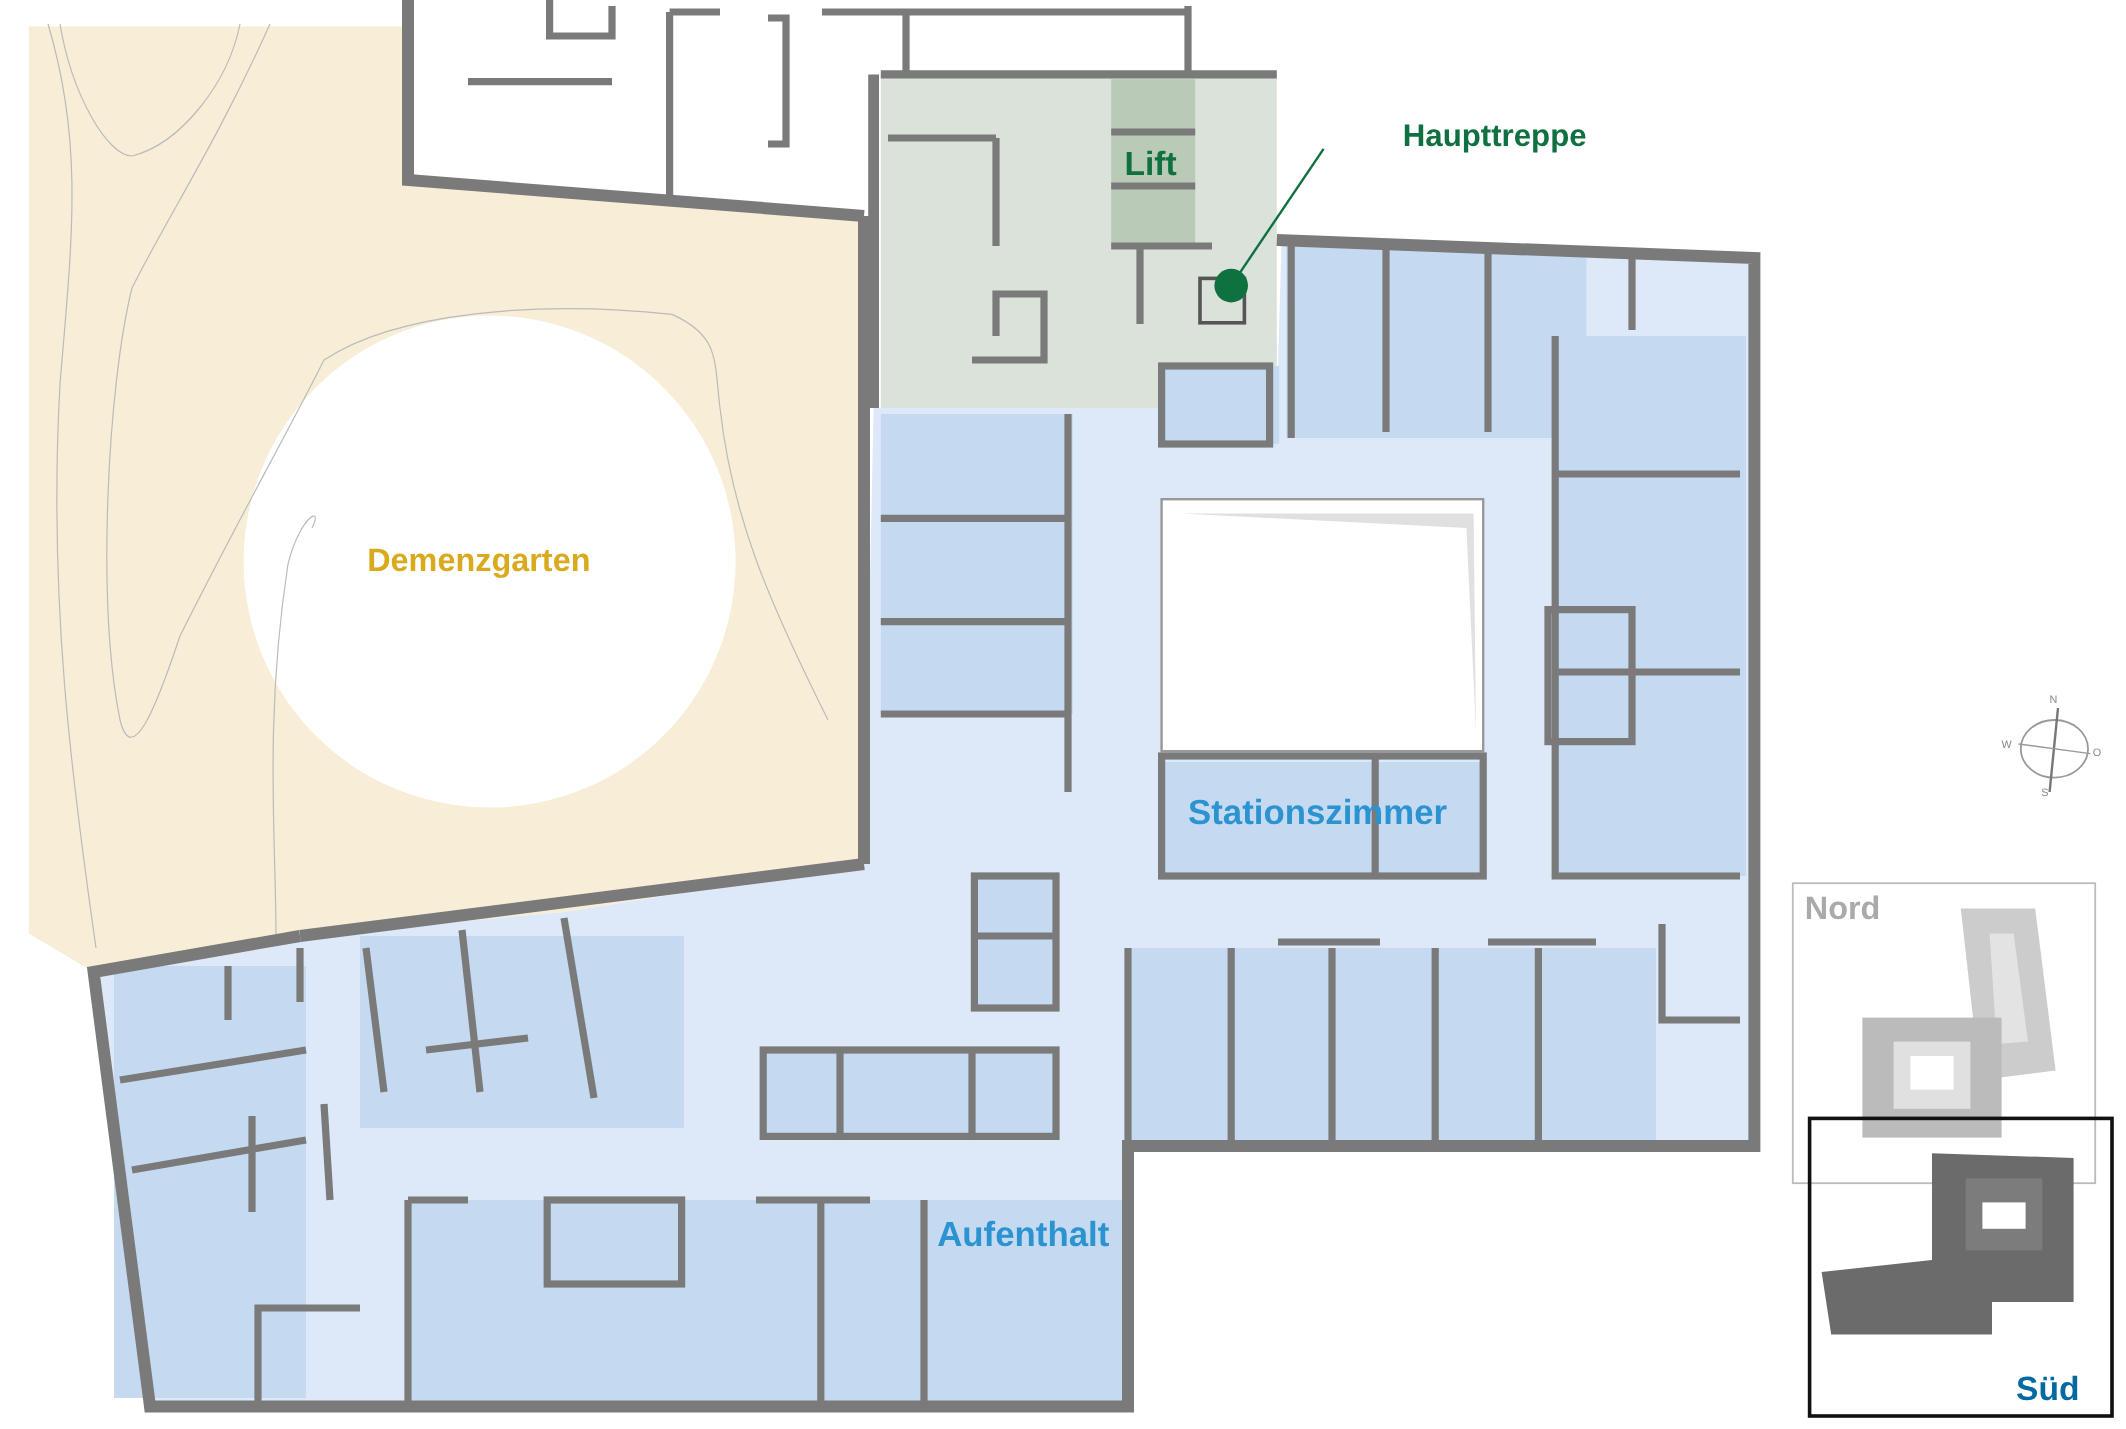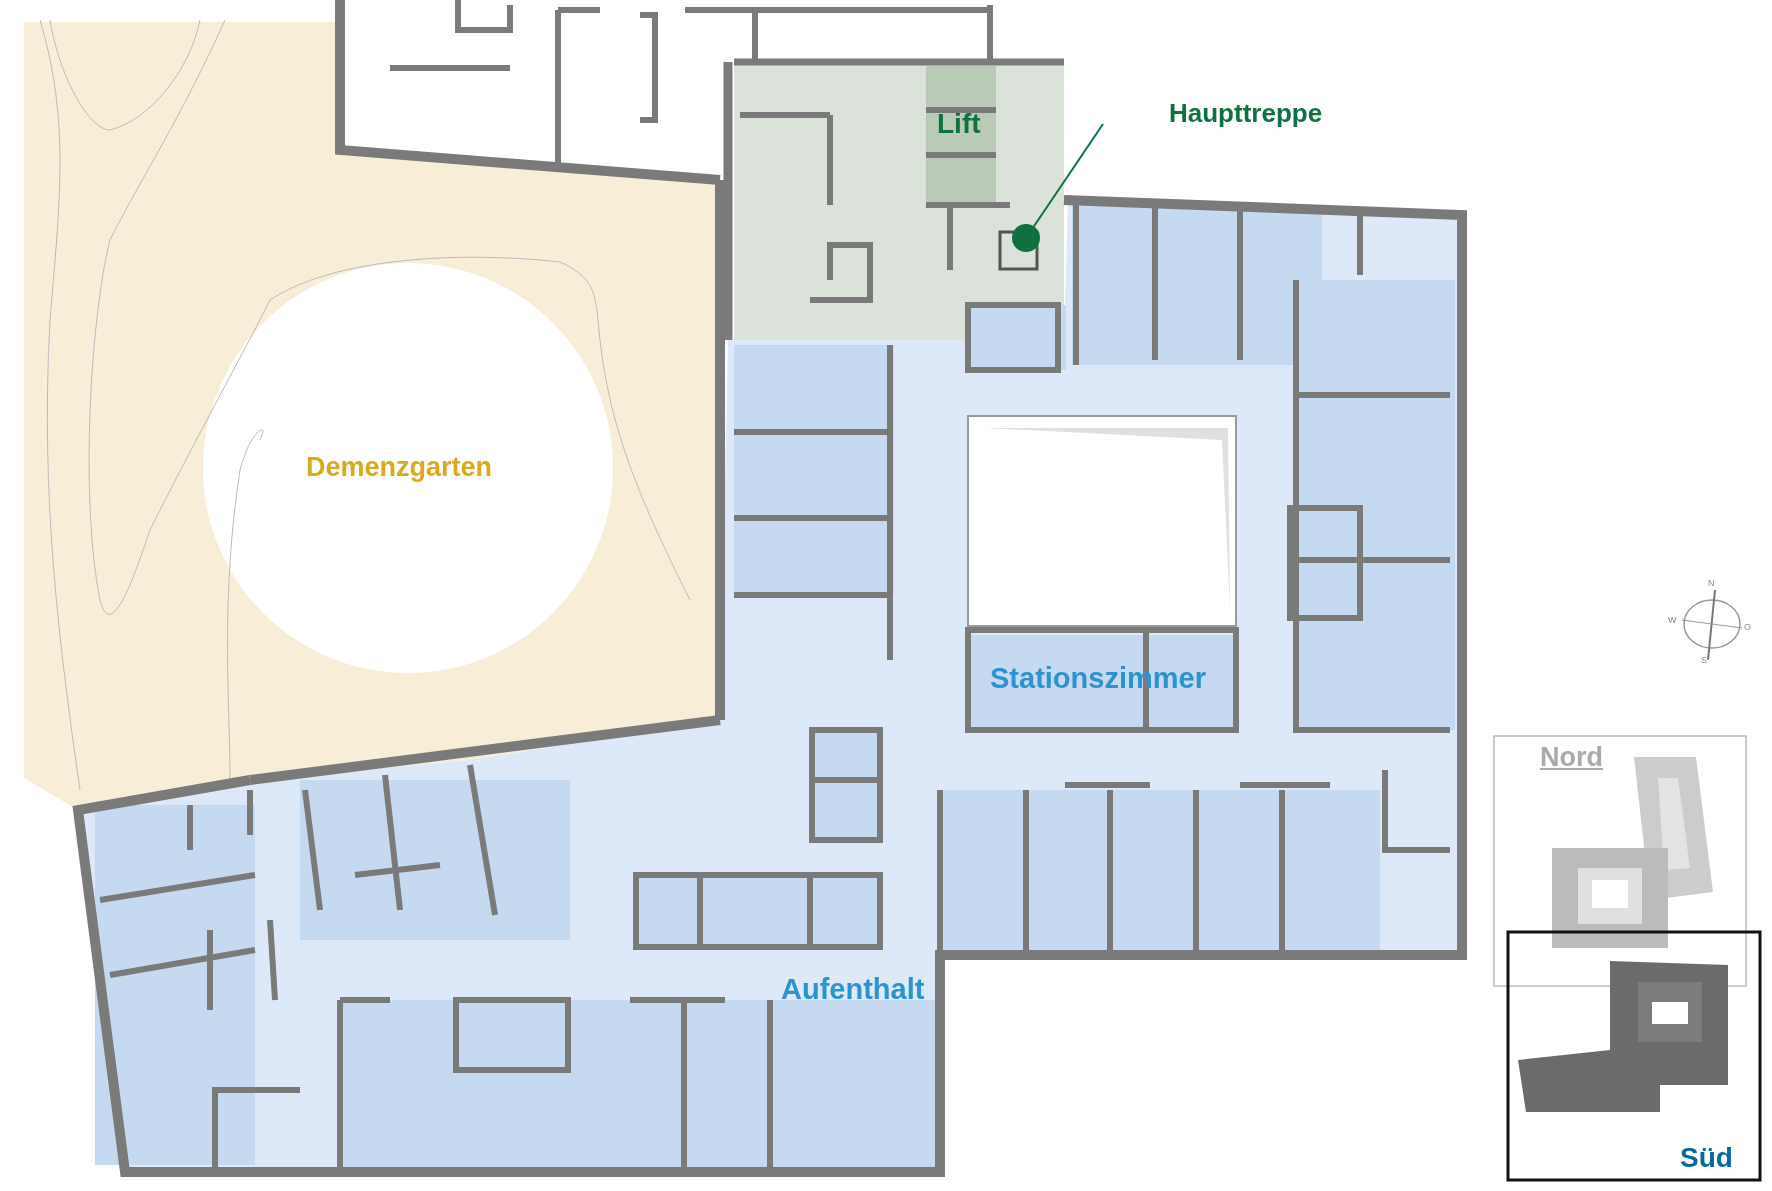--- a/index.html
+++ b/index.html
@@ -143,23 +143,23 @@
     <rect x="1578" y="868" width="64" height="56" fill="#e0e0e0"></rect>
     <rect x="1592" y="880" width="36" height="28" fill="#ffffff"></rect>
     <rect x="1508" y="932" width="252" height="248" fill="none" stroke="#111111" stroke-width="3"></rect>
     <polygon points="1610,961 1728,965 1728,1085 1660,1085 1660,1112 1526,1112 1518,1060 1610,1050" fill="#6b6b6b"></polygon>
     <rect x="1638" y="982" width="64" height="60" fill="#7c7c7c"></rect>
     <rect x="1652" y="1002" width="36" height="22" fill="#ffffff"></rect>
   </g>
 </svg>
 
 <div class="lbl lbl-garden" style="left:306px; top:452px;">Demenzgarten</div>
-<div class="lbl lbl-green" style="left:937px; top:108px;">Lift</div>
+<div class="lbl lbl-green" style="left:937px; top:121px;">Lift</div>
 <div class="lbl lbl-green" style="left:1121px; top:98px; font-size:26px;margin-left:48px;">Haupttreppe</div>
 <div class="lbl lbl-blue" style="left:990px; top:662px;text-align:center;">Stationszimmer</div>
-<div class="lbl lbl-blue" style="left:781px; top:973px;text-align:right;">Aufenthalt</div>
-<div class="lbl lbl-nord" style="left:1540px; top:742px;text-decoration:underline;">Nord</div>
+<div class="lbl lbl-blue" style="left:781px; top:1013px;text-align:right;">Aufenthalt</div>
+<div class="lbl lbl-nord" style="left:1504px; top:742px;">Nord</div>
 <div class="lbl lbl-sued" style="left:1680px; top:1142px;">Süd</div>
 
 <div class="compass-lbl" style="left:1708px; top:578px;">N</div>
 <div class="compass-lbl" style="left:1701px; top:655px;">S</div>
 <div class="compass-lbl" style="left:1668px; top:615px;">W</div>
 <div class="compass-lbl" style="left:1744px; top:622px;">O</div>
 
 </body></html>

